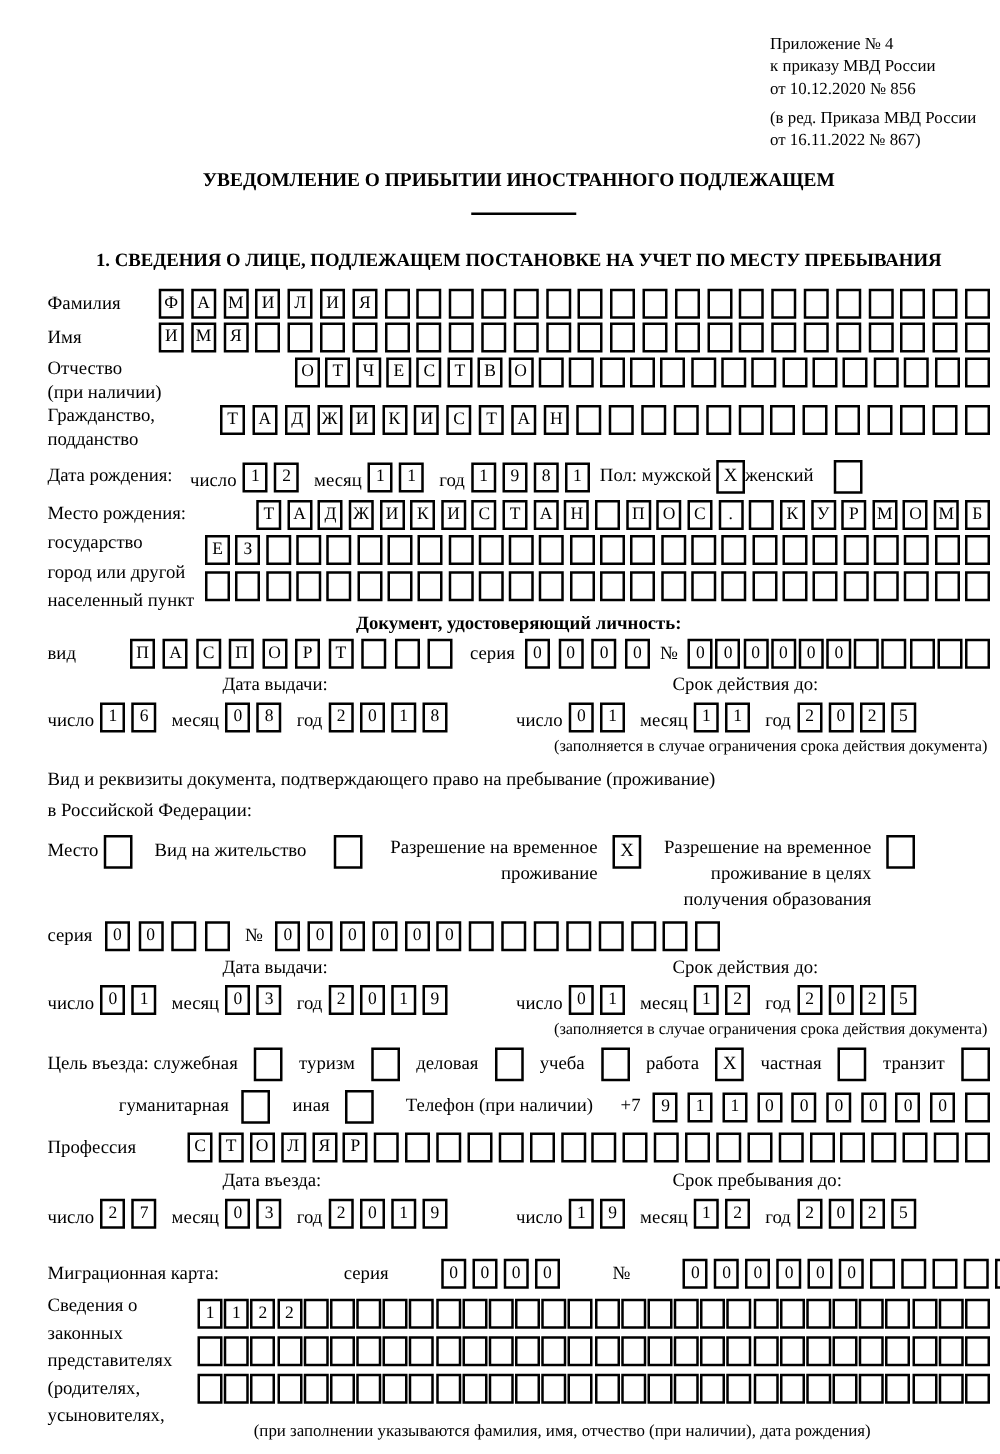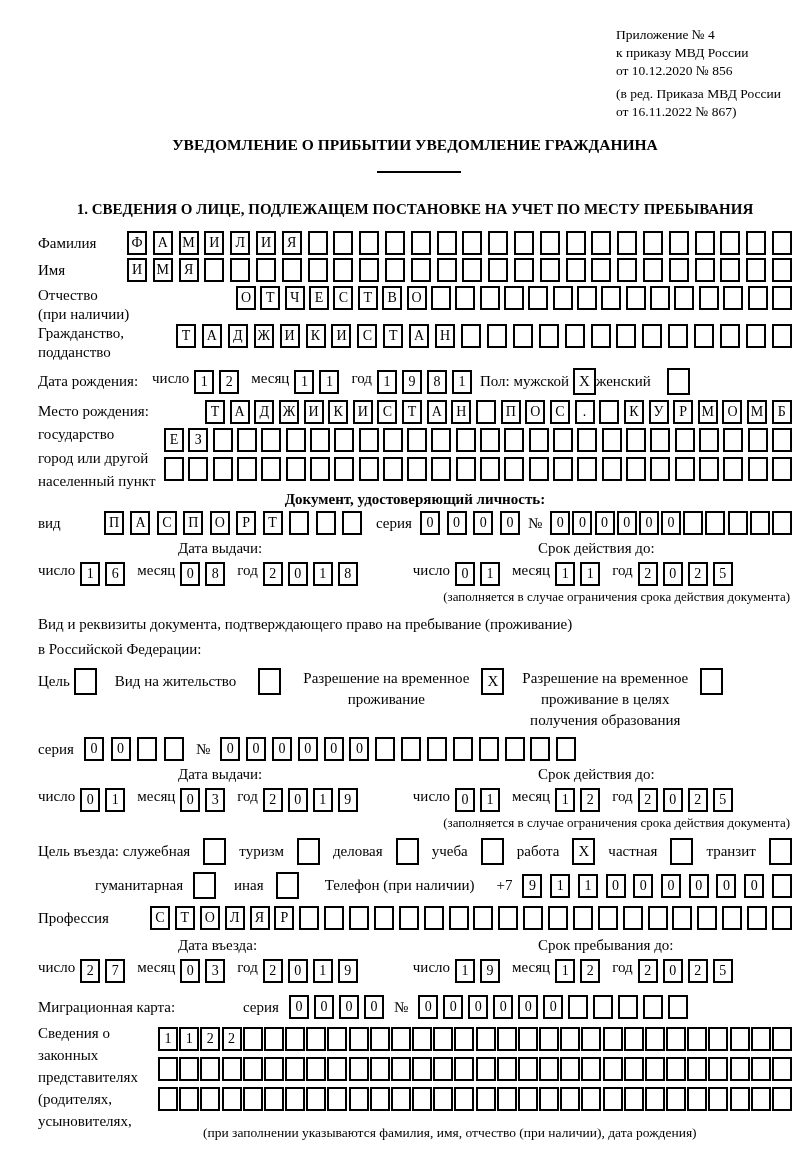--- a/index.html
+++ b/index.html
@@ -21,44 +21,44 @@
   .cellrow.fixed{flex:none;justify-content:flex-start;gap:5px;}
   .cell{flex:none;width:20px;height:24px;box-sizing:border-box;border:2px solid #000;
         display:flex;align-items:center;justify-content:center;font-size:14px;}
   .cb{flex:none;width:23px;height:27px;box-sizing:border-box;border:2px solid #000;
       display:flex;align-items:center;justify-content:center;font-size:15px;}
   .center-b{text-align:center;font-weight:bold;margin-top:6px;}
   .duo{position:relative;height:20px;margin-top:5px;}
   .duo .a{position:absolute;left:140px;}
   .duo .b{position:absolute;left:500px;}
   .daterow{display:flex;align-items:center;margin-top:2px;}
-  .dgroup{display:flex;align-items:flex-start;gap:5px;flex:none;}
+  .dgroup{display:flex;align-items:flex-end;gap:5px;flex:none;}
   .dgroup .w{margin-left:7px;}
   .small-note{font-size:13px;text-align:right;margin-top:3px;margin-right:2px;}
   .plain{margin-top:9px;line-height:21px;}
   .cbrow{display:flex;align-items:flex-start;margin-top:8px;}
-  .cb-label{text-align:center;line-height:21px;}
+  .cb-label{text-align:right;line-height:21px;}
   .abs-blk{position:relative;}
   .abs{position:absolute;}
 </style>
 </head>
 <body>
 
 <div class="page">
 
   <div class="hdr">
     <div>Приложение № 4</div>
     <div>к приказу МВД России</div>
     <div>от 10.12.2020 № 856</div>
     <div class="note">(в ред. Приказа МВД России</div>
     <div>от 16.11.2022 № 867)</div>
   </div>
 
   <div class="title">
-    <div>УВЕДОМЛЕНИЕ О ПРИБЫТИИ УВЕДОМЛЕНИЕ ГРАЖДАНИНА</div>
+    <div>УВЕДОМЛЕНИЕ О ПРИБЫТИИ ИНОСТРАННОГО ПОДЛЕЖАЩЕМ</div>
     <div>
       <span class="t-underline"></span>
     </div>
   </div>
 
   <div class="sec-h">1. СВЕДЕНИЯ О ЛИЦЕ, ПОДЛЕЖАЩЕМ ПОСТАНОВКЕ НА УЧЕТ ПО МЕСТУ ПРЕБЫВАНИЯ</div>
 
   <div class="row" style="margin-top:13px;">
     <span class="lbl" style="width:89px;">Фамилия</span>
     <div class="cellrow">
@@ -386,21 +386,21 @@
           <div class="cell">5</div>
         </div>
     </div>
   </div>
   <div class="small-note">(заполняется в случае ограничения срока действия документа)</div>
 
   <div class="plain">Вид и реквизиты документа, подтверждающего право на пребывание (проживание)</div>
   <div class="plain" style="margin-top:4px;">в Российской Федерации:</div>
 
   <div class="cbrow">
-    <span style="line-height:27px;">Цель</span>
+    <span style="line-height:27px;">Место</span>
     <div class="cb" style="margin-left:4px;"></div>
     <span style="margin-left:18px;line-height:27px;">Вид на жительство</span>
     <div class="cb" style="margin-left:22px;"></div>
     <span class="cb-label" style="margin-left:22px;">
       <span>Разрешение на временное</span><br>
       <span>проживание</span>
     </span>
     <div class="cb" style="margin-left:12px;">X</div>
     <span class="cb-label" style="margin-left:18px;">
       <span>Разрешение на временное</span><br>
@@ -591,21 +591,21 @@
       <span class="w">год</span>
       <div class="cellrow fixed">
           <div class="cell">2</div>
           <div class="cell">0</div>
           <div class="cell">2</div>
           <div class="cell">5</div>
         </div>
     </div>
   </div>
 
-  <div class="row" style="margin-top:12px;">
+  <div class="row" style="margin-top:24px;gap:32px;">
     <span class="lbl" style="width:205px;">Миграционная карта:</span>
     <span>серия</span>
     <div class="cellrow fixed" style="margin-left:10px;">
         <div class="cell">0</div>
         <div class="cell">0</div>
         <div class="cell">0</div>
         <div class="cell">0</div>
       </div>
     <span style="margin-left:10px;">№</span>
     <div class="cellrow fixed" style="margin-left:10px;">

